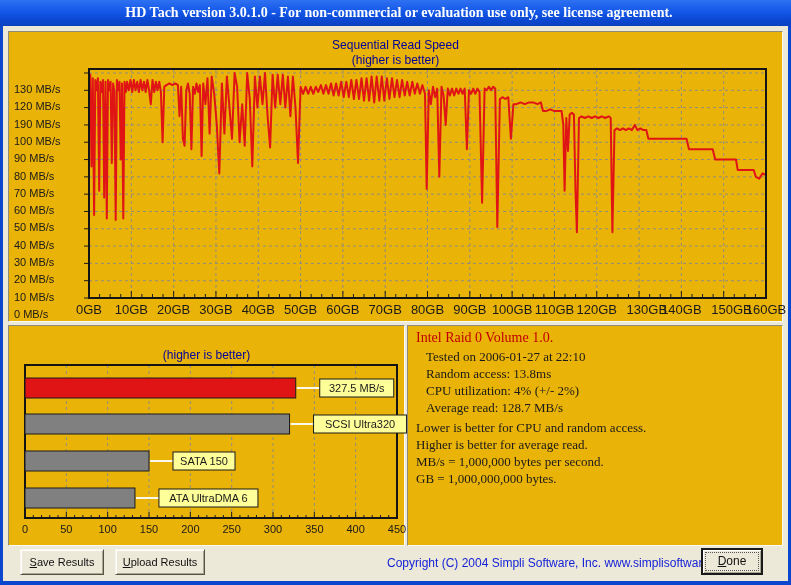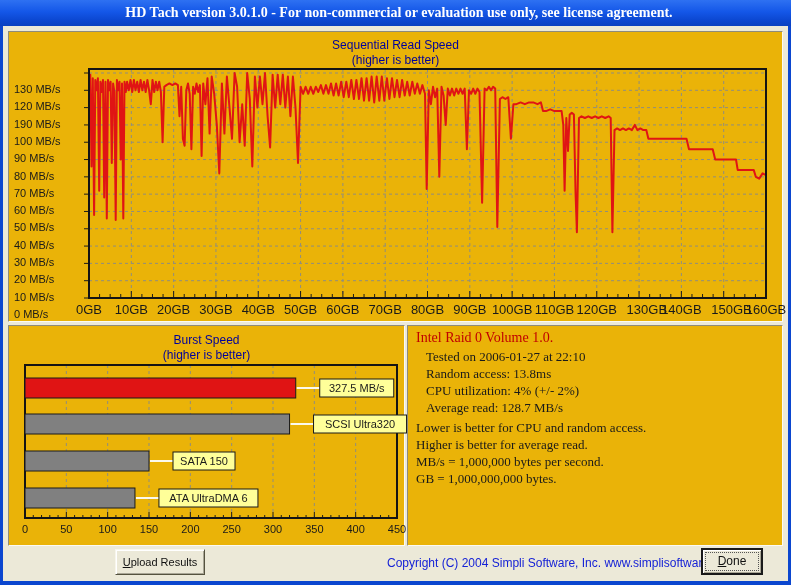--- a/index.html
+++ b/index.html
@@ -183,21 +183,20 @@
         <div class="xlabel" style="left:545.4375px;top:270px;">110GB</div>
         <div class="xlabel" style="left:587.75px;top:270px;">120GB</div>
         <div class="xlabel" style="left:630.0625px;top:270px;text-align:right;">130GB</div>
         <div class="xlabel" style="left:672.375px;top:270px;">140GB</div>
         <div class="xlabel" style="left:714.6875px;top:270px;text-align:right;">150GB</div>
         <div class="xlabel" style="left:757px;top:270px;">160GB</div>
       </div>
   </div>
 
   <div class="panel burst-panel">
-    <div class="chart-title" style="top:7px;">Burst Speed</div>
     <div class="chart-title" style="top:22px;">(higher is better)</div>
     <svg id="burst-svg" width="386" height="182" style="left:9px;top:35px;">
         <line x1="48.333333333333336" y1="4" x2="48.333333333333336" y2="157" stroke="#8f8d7f" stroke-width="1" stroke-dasharray="3 3"></line>
         <line x1="89.66666666666667" y1="4" x2="89.66666666666667" y2="157" stroke="#8f8d7f" stroke-width="1" stroke-dasharray="3 3"></line>
         <line x1="131" y1="4" x2="131" y2="157" stroke="#8f8d7f" stroke-width="1" stroke-dasharray="3 3"></line>
         <line x1="172.33333333333334" y1="4" x2="172.33333333333334" y2="157" stroke="#8f8d7f" stroke-width="1" stroke-dasharray="3 3"></line>
         <line x1="213.66666666666666" y1="4" x2="213.66666666666666" y2="157" stroke="#8f8d7f" stroke-width="1" stroke-dasharray="3 3"></line>
         <line x1="255" y1="4" x2="255" y2="157" stroke="#8f8d7f" stroke-width="1" stroke-dasharray="3 3"></line>
         <line x1="296.3333333333333" y1="4" x2="296.3333333333333" y2="157" stroke="#8f8d7f" stroke-width="1" stroke-dasharray="3 3"></line>
         <line x1="337.6666666666667" y1="4" x2="337.6666666666667" y2="157" stroke="#8f8d7f" stroke-width="1" stroke-dasharray="3 3"></line>
@@ -286,17 +285,18 @@
         <div class="info-line" style="top:74px;">Average read: 128.7 MB/s</div>
       </div>
     <div id="info-notes">
         <div class="note-line" style="top:94px;">Lower is better for CPU and random access.</div>
         <div class="note-line" style="top:111px;">Higher is better for average read.</div>
         <div class="note-line" style="top:128px;">MB/s = 1,000,000 bytes per second.</div>
         <div class="note-line" style="top:145px;">GB = 1,000,000,000 bytes.</div>
       </div>
   </div>
 
+  <button class="btn" style="left:17px;top:549px;width:84px;">Save Results</button>
   <button class="btn" style="left:112px;top:549px;width:90px;">Upload Results</button>
   <div class="copyright" style="left:384px;top:556px;">Copyright (C) 2004 Simpli Software, Inc. www.simplisoftware.com</div>
   <button class="btn btn-done" style="left:698px;top:548px;width:62px;height:27px;">Done</button>
 
 </div>
 
 </body></html>

